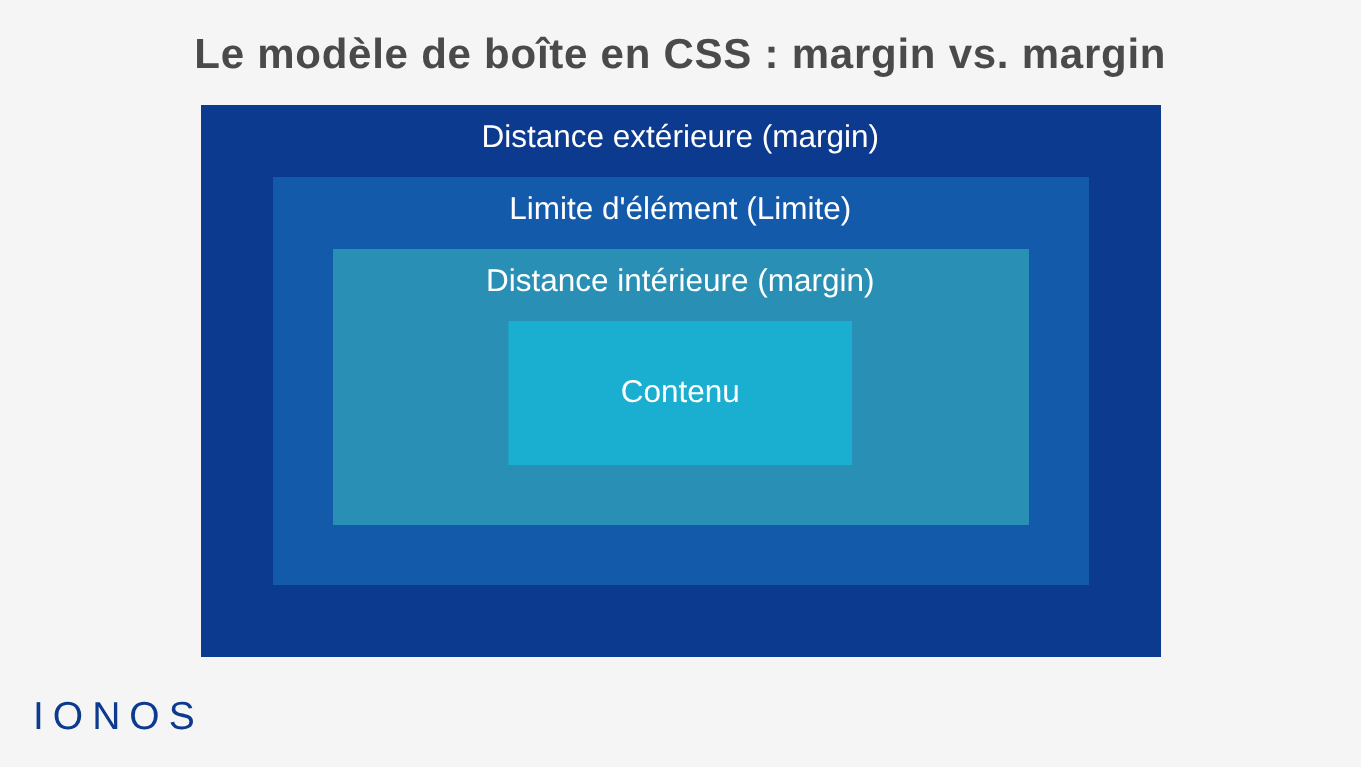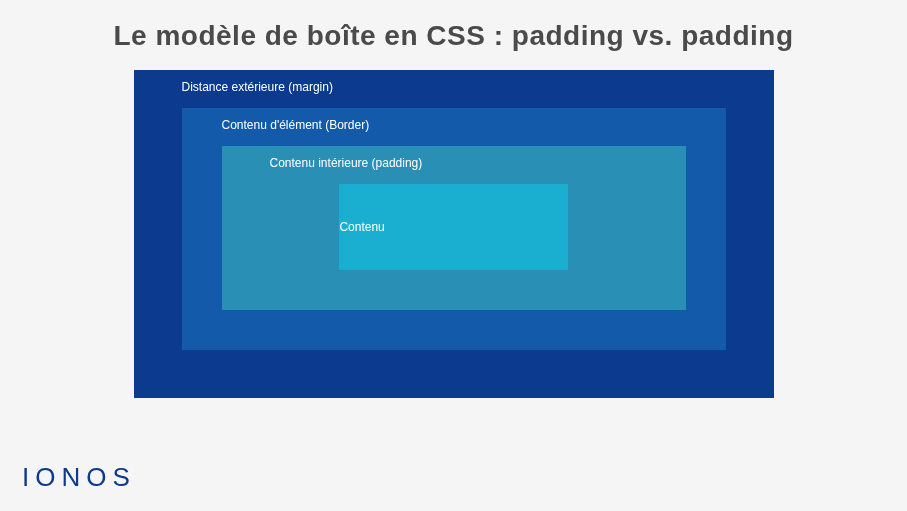--- a/index.html
+++ b/index.html
@@ -19,21 +19,22 @@
     padding-top: 20px;
     padding-bottom: 18px;
     letter-spacing: 0.5px;
   }
   .diagram-wrap {
     display: flex;
     justify-content: center;
   }
   .box {
     color: #fff;
-    font-size: 12px;
+    text-align: center;
+    font-size: 21px;
     font-weight: 400;
   }
   .box-label {
     padding: 10px 0 14px 0;
   }
   .margin-box {
     width: 640px;
     background: #0b3a8f;
     padding: 0 48px 48px 48px;
   }
@@ -61,29 +62,29 @@
     font-size: 26px;
     font-weight: 400;
     letter-spacing: 6px;
     color: #0b3a8f;
     font-family: Arial, sans-serif;
   }
 </style>
 </head>
 <body>
 
-<h1 class="title">Le modèle de boîte en CSS : padding vs. padding</h1>
+<h1 class="title">Le modèle de boîte en CSS : margin vs. margin</h1>
 
 <div class="diagram-wrap">
   <div class="box margin-box">
     <div class="box-label">Distance extérieure (margin)</div>
     <div class="box border-box">
-      <div class="box-label">Contenu d'élément (Border)</div>
+      <div class="box-label">Limite d'élément (Limite)</div>
       <div class="box padding-box">
-        <div class="box-label">Contenu intérieure (padding)</div>
+        <div class="box-label">Distance intérieure (margin)</div>
         <div class="box content-box">
           <div class="box-label">Contenu</div>
         </div>
       </div>
     </div>
   </div>
 </div>
 
 <div class="logo">IONOS</div>
 

